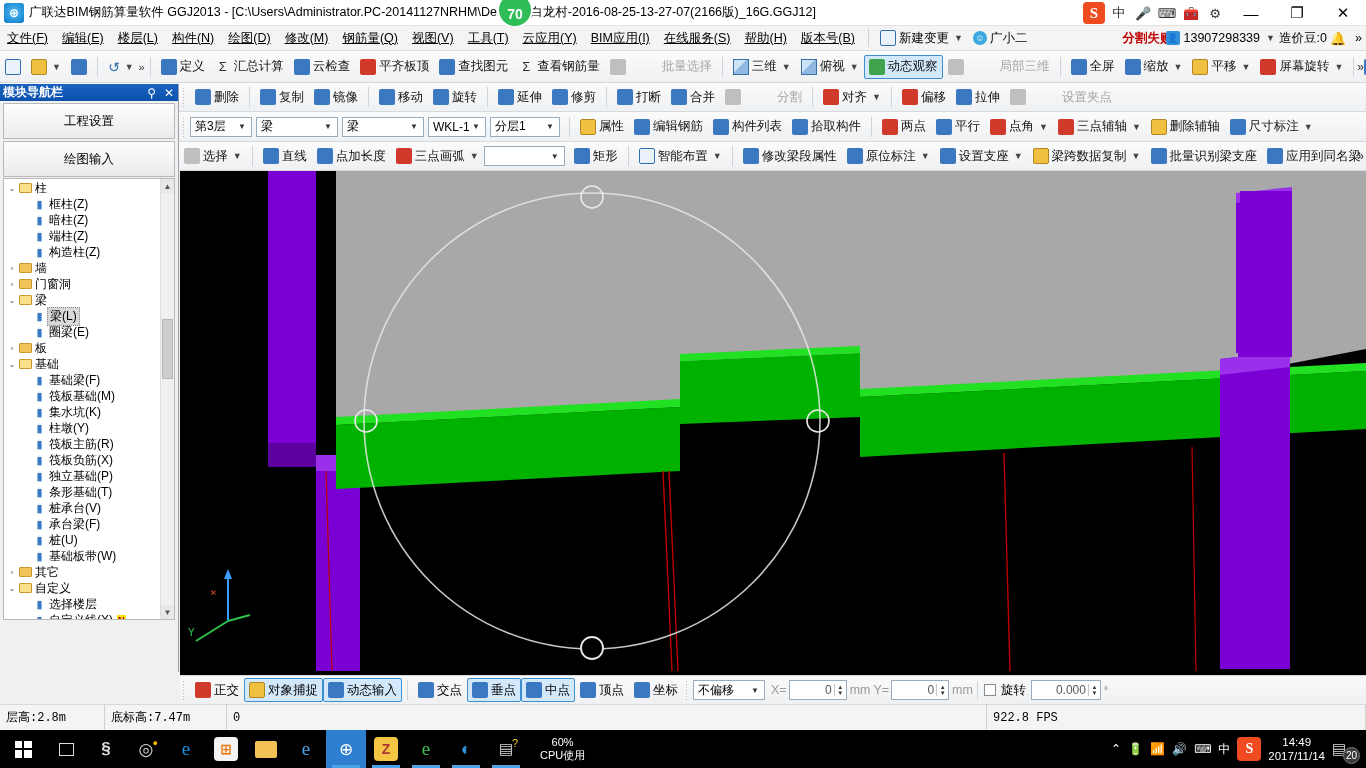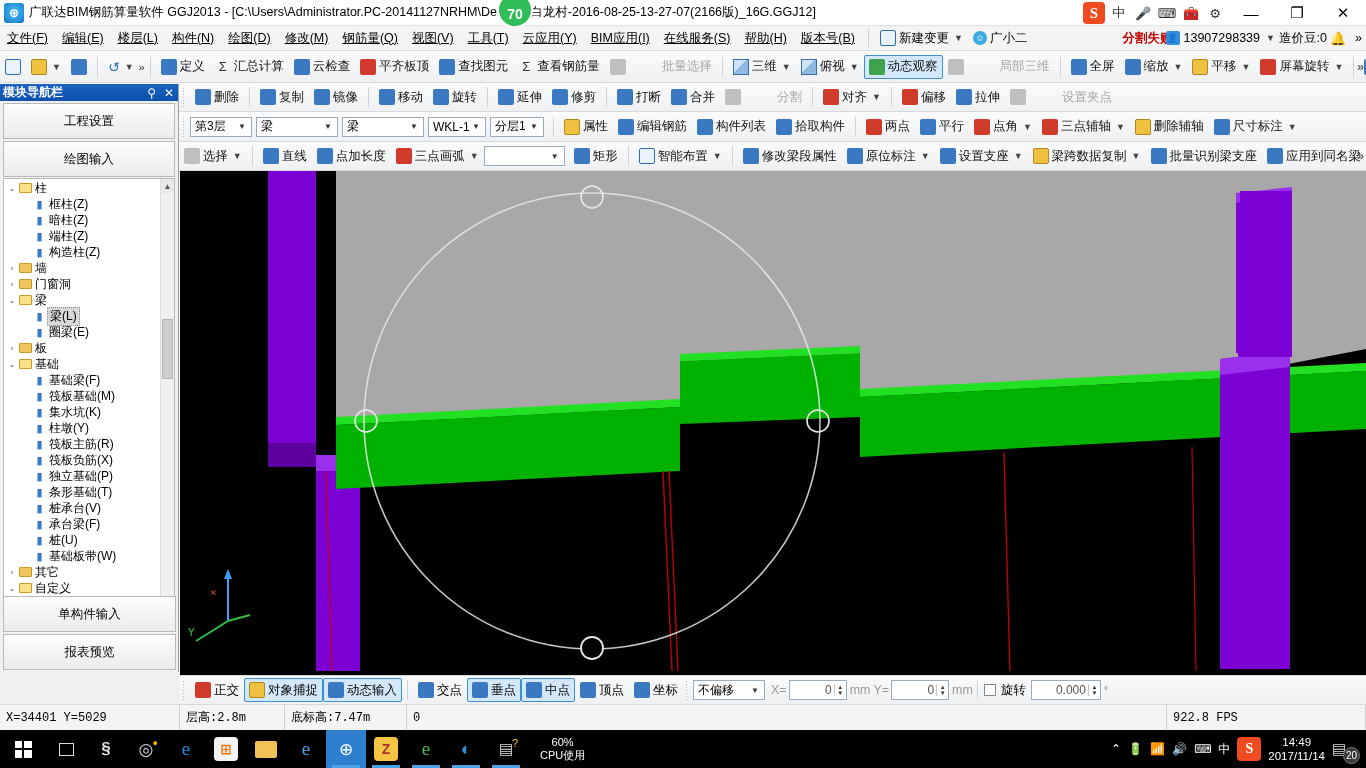--- a/index.html
+++ b/index.html
@@ -453,21 +453,21 @@
           <span class="carrow">▼</span>
         </div>
         <div class="combo" style="width: 82px;">
           <span class="cval">梁</span>
           <span class="carrow">▼</span>
         </div>
         <div class="combo" style="width: 58px;">
           <span class="cval">WKL-1(2)</span>
           <span class="carrow">▼</span>
         </div>
-        <div class="combo" style="width: 54px;">
+        <div class="combo" style="width: 70px;">
           <span class="cval">分层1</span>
           <span class="carrow">▼</span>
         </div>
       </div>
     <div class="sep"></div>
     <div id="tb3-items" style="display:flex;align-items:center;">
         <div class="tool">
           <span class="i yel"></span>
           <span>属性</span>
         </div>
@@ -756,24 +756,20 @@
             <span class="fico" style="color: rgb(58, 120, 194); font-size: 11px;">▮</span>
             <span class="lbl">自定义线(X)</span>
             <span style="background: rgb(245, 224, 0); color: rgb(204, 0, 0); font-size: 9px; font-weight: bold; margin-left: 2px; padding: 0px 1px;">N</span>
           </div>
         </div>
       <div class="treescroll">
         <div class="ts-btn">▲</div>
         <div class="ts-thumb"></div>
         <div class="ts-btn" style="position:absolute;bottom:0;left:0;right:0;">▼</div>
       </div>
-    </div>
-    <div class="lp-bottom">
-      <div class="lp-btn">单构件输入</div>
-      <div class="lp-btn">报表预览</div>
     </div>
   </div>
 
   <div class="canvaswrap">
     <svg width="1186" height="504" viewBox="0 0 1186 504">
       <rect x="0" y="0" width="1186" height="504" fill="#000000"></rect>
 
       <polygon points="156,0 1046,0 1046,205 156,250" fill="#a8a8a8"></polygon>
       <polygon points="1046,0 1186,0 1186,178 1046,205" fill="#a8a8a8"></polygon>
 
@@ -889,21 +885,20 @@
       <span class="sv">0.000</span>
       <span class="sb">
           <div>▲</div>
           <div>▼</div>
         </span>
     </div>
     <span style="color:#777;margin-left:3px;font-size:10px;">°</span>
   </div>
 
   <div class="statusbar">
-    <div class="sbcell" style="width:180px;">X=34401  Y=5029</div>
     <div class="sbcell" style="width:105px;">层高:2.8m</div>
     <div class="sbcell" style="width:122px;">底标高:7.47m</div>
     <div class="sbcell" style="width:760px;">0</div>
     <div class="sbcell" style="flex:1;justify-content:flex-start;">922.8 FPS</div>
   </div>
 
   <div class="taskbar">
     <div class="startbtn">
       <span class="winlogo">
           <i></i>

